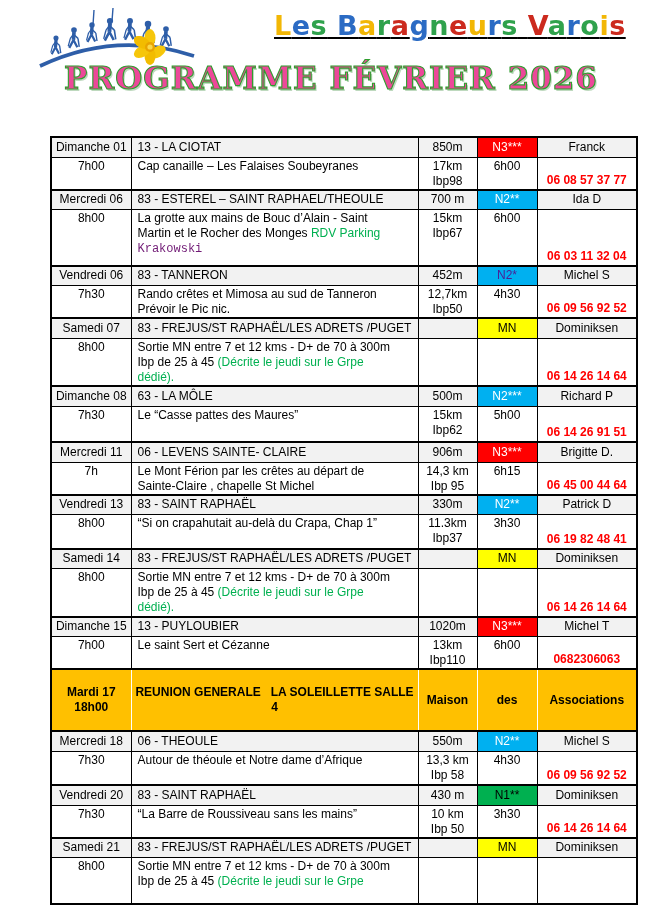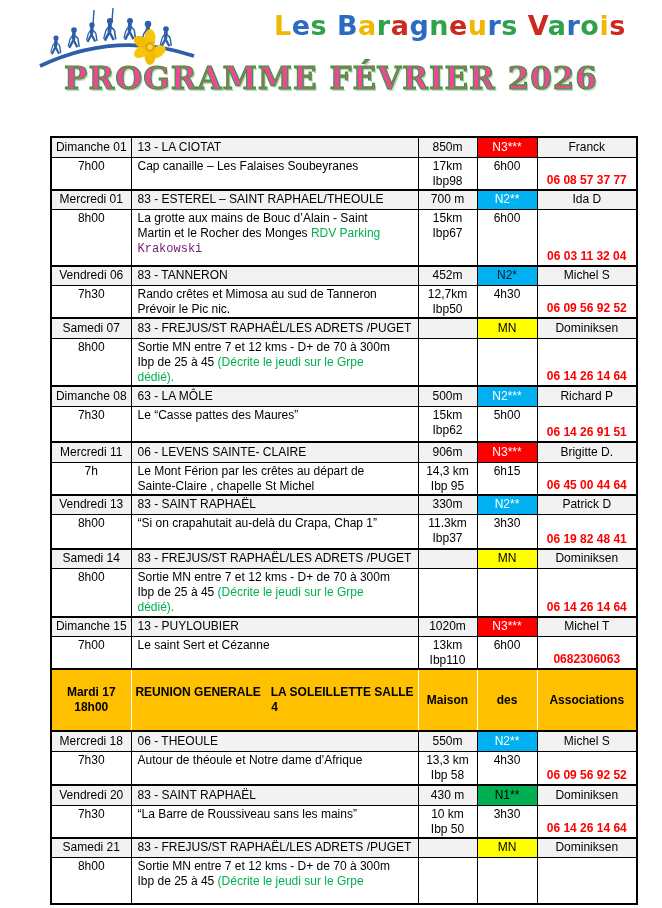--- a/index.html
+++ b/index.html
@@ -10,20 +10,21 @@
     font-family:"Liberation Sans",sans-serif;
     overflow:hidden;
   }
   
   #logo{position:absolute;left:34px;top:0px;}
   #brand{
     position:absolute;left:274px;top:10px;
     font-family:"DejaVu Sans",sans-serif;
     font-size:27px;font-weight:600;letter-spacing:.5px;
     white-space:nowrap;
+    text-decoration:underline;
   }
   #program-title{
     position:absolute;left:0;right:0;top:60px;
     text-align:center;
     font-family:"DejaVu Serif",serif;
     font-size:31px;font-weight:bold;letter-spacing:1px;
     color:#ec4899;
     -webkit-text-stroke:1.1px #2E9E2E;
     text-shadow:1.5px 1.5px 0 rgba(110,170,110,.45);
     white-space:nowrap;
@@ -127,21 +128,21 @@
               <div>Ibp98</div>
             </td>
             <td>6h00</td>
             <td class="contact">
               <div class="phone">06 08 57 37 77</div>
             </td>
           </tr>
         </tbody>
         <tbody class="grp">
           <tr class="hdr">
-            <td>Mercredi 01</td>
+            <td>Mercredi 06</td>
             <td class="left">83 - ESTEREL – SAINT RAPHAEL/THEOULE</td>
             <td>700 m</td>
             <td class="lvl" style="background: rgb(0, 176, 240); color: rgb(255, 255, 255);">N2**</td>
             <td>Ida D</td>
           </tr>
           <tr class="det" style="height: 56px;">
             <td>8h00</td>
             <td class="left desc">
               <div><span>La grotte aux mains de Bouc d’Alain - Saint</span></div>
               <div><span>Martin et le Rocher des Monges </span><span style="color: rgb(0, 176, 80);">RDV Parking</span></div>
@@ -155,21 +156,21 @@
             <td class="contact">
               <div class="phone">06 03 11 32 04</div>
             </td>
           </tr>
         </tbody>
         <tbody class="grp">
           <tr class="hdr">
             <td>Vendredi 06</td>
             <td class="left">83 - TANNERON</td>
             <td>452m</td>
-            <td class="lvl" style="background: rgb(0, 176, 240); color: #0f172a;">N2*</td>
+            <td class="lvl" style="background: rgb(0, 176, 240); color: #4c1d95;">N2*</td>
             <td>Michel S</td>
           </tr>
           <tr class="det" style="height: 31px;">
             <td>7h30</td>
             <td class="left desc">
               <div><span>Rando crêtes et Mimosa au sud de Tanneron</span></div>
               <div><span>Prévoir le Pic nic.</span></div>
             </td>
             <td>
               <div>12,7km</div>

